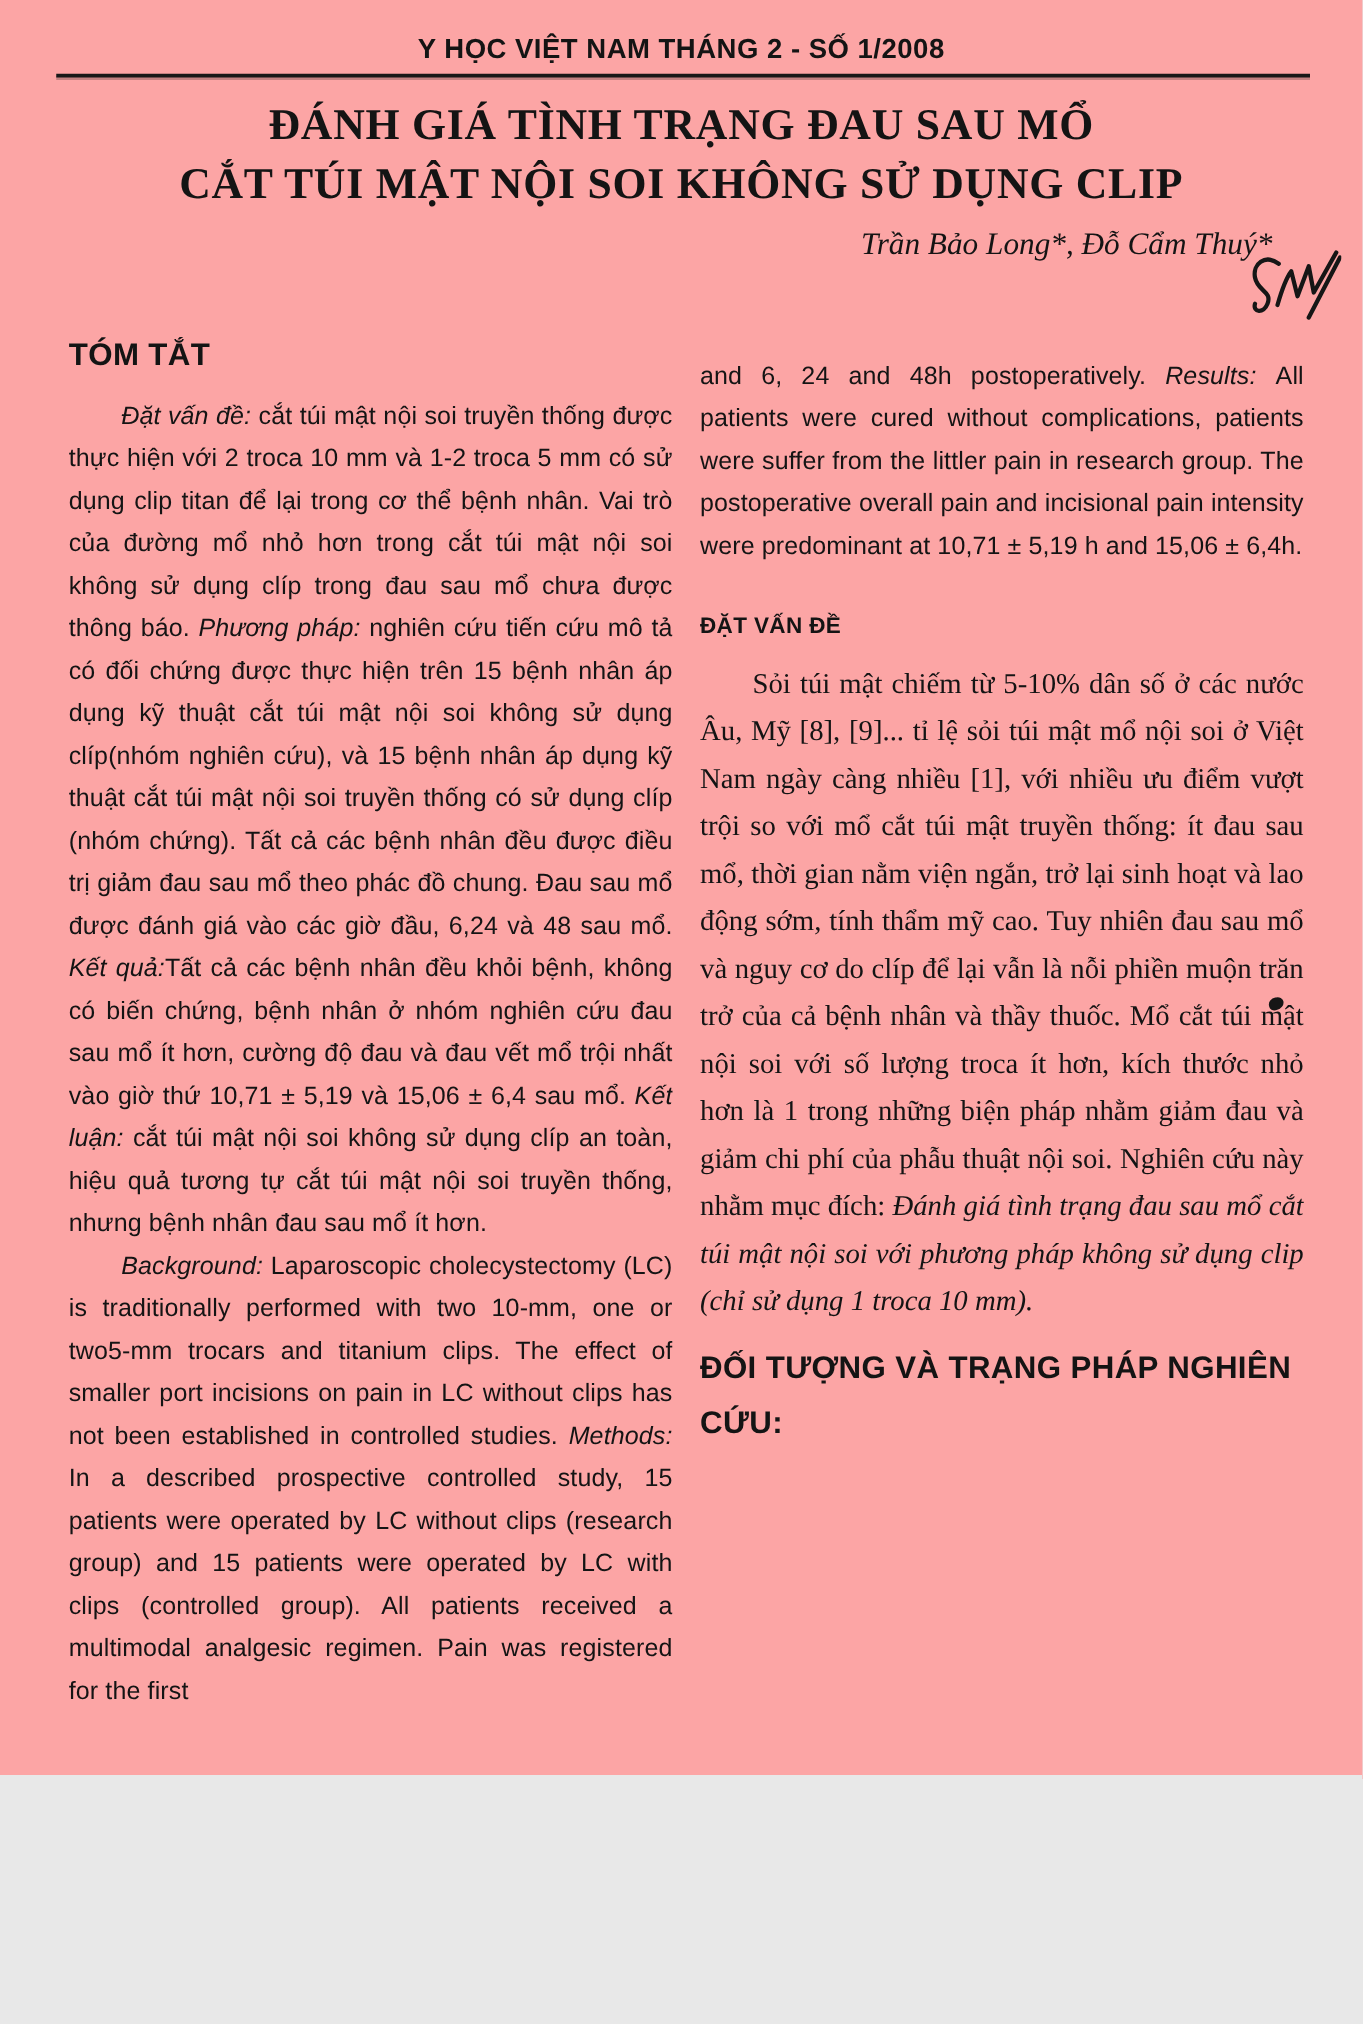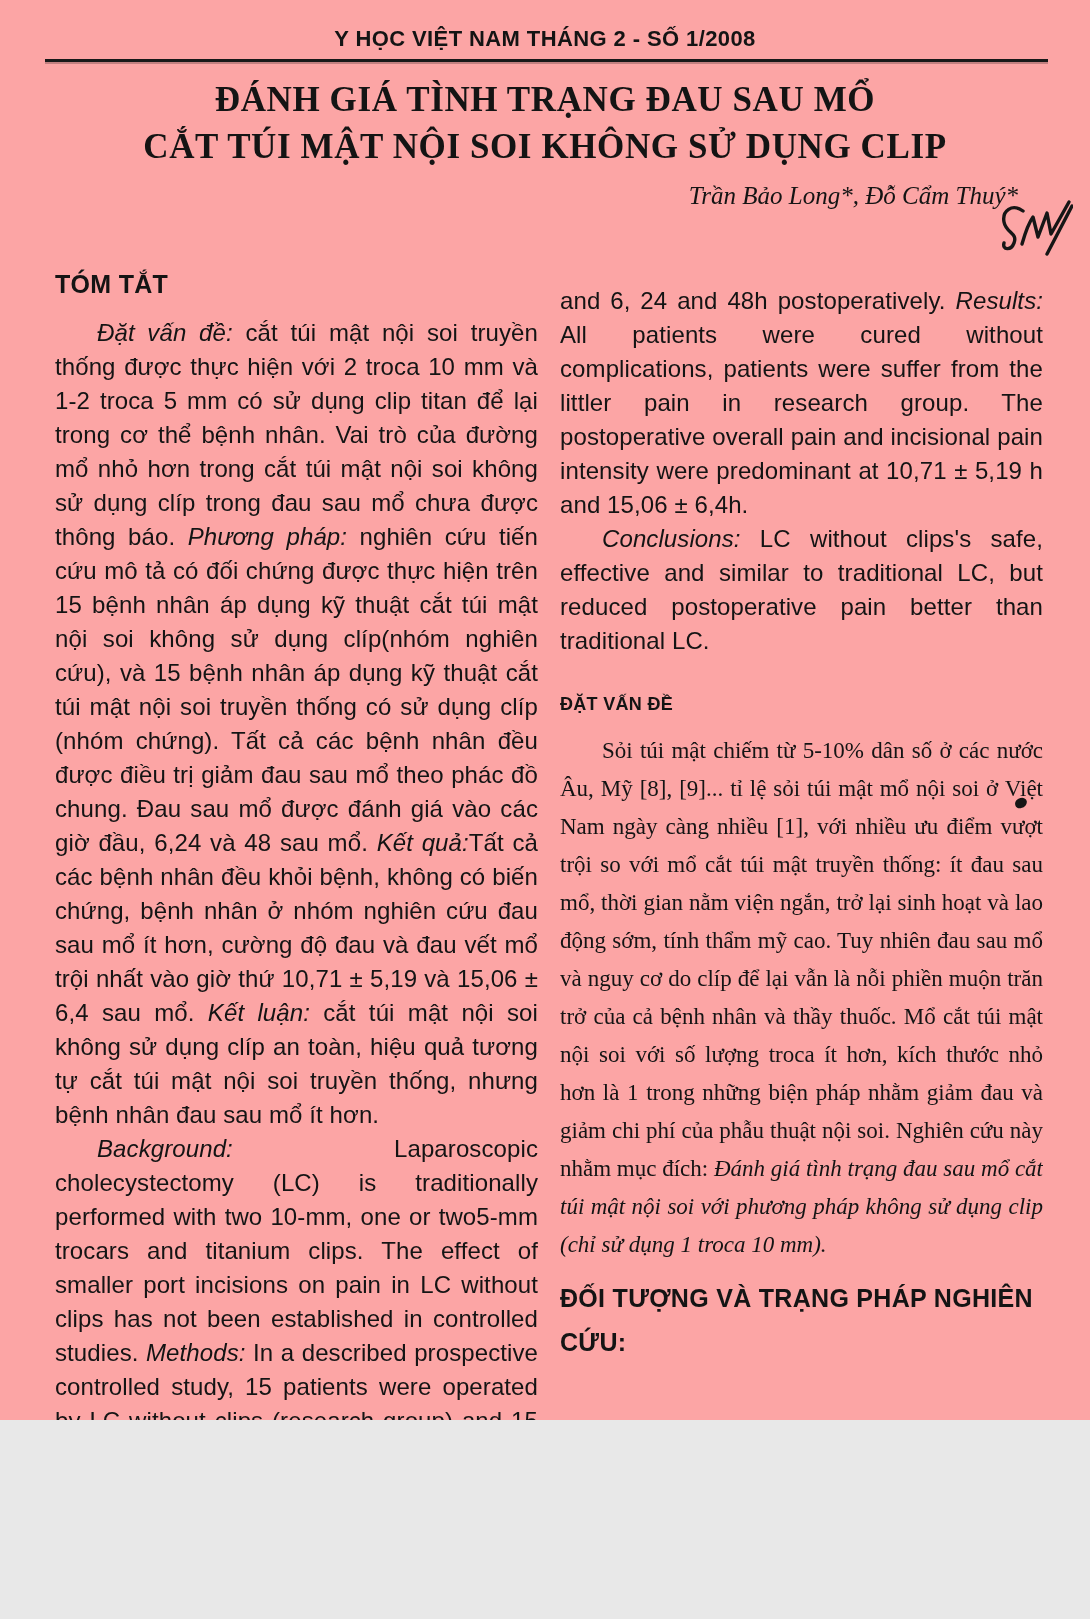--- a/index.html
+++ b/index.html
@@ -38,21 +38,21 @@
   .h-sans {
     font-family:Liberation Sans, sans-serif; font-weight:bold;
     font-size:25px; line-height:32px; margin:0 0 16px 0; text-align:left;
     letter-spacing:0.3px;
   }
   .h-sans.gap-top    { margin-top:42px; margin-bottom:22px; }
   .h-sans.intro-gap  { margin-top:30px; margin-bottom:12px; font-size:18px; }
   .h-sans.methods-gap{ margin-top:12px; margin-bottom:12px; line-height:44px; }
 
   p { margin:0; }
-  .sans-body  { font-size:24px; line-height:34px; letter-spacing:0.1px; }
+  .sans-body  { font-size:20px; line-height:34px; letter-spacing:0.1px; }
   .serif-body { font-family:"Liberation Serif", serif; font-size:23px; line-height:38px; }
   .methods-body { font-family:"Liberation Serif", serif; font-size:23px; line-height:36px; }
   .indent   { text-indent:42px; }
   .noindent { text-indent:0; }
   .it { font-style:italic; }
 
   .footnote-rule {
     position:absolute; top:1430px; left:45px; width:614px; height:4px;
     background:#171717;
   }
@@ -95,21 +95,20 @@
 
   <div class="col col-left">
     <h2 class="h-sans">TÓM TẮT</h2>
     <p class="sans-body indent"><span class="it">Đặt vấn đề: </span><span>cắt túi mật nội soi truyền thống được thực hiện với 2 troca 10 mm và 1-2 troca 5 mm có sử dụng clip titan để lại trong cơ thể bệnh nhân. Vai trò của đường mổ nhỏ hơn trong cắt túi mật nội soi không sử dụng clíp trong đau sau mổ chưa được thông báo. </span><span class="it">Phương pháp: </span><span>nghiên cứu tiến cứu mô tả có đối chứng được thực hiện trên 15 bệnh nhân áp dụng kỹ thuật cắt túi mật nội soi không sử dụng clíp(nhóm nghiên cứu), và 15 bệnh nhân áp dụng kỹ thuật cắt túi mật nội soi truyền thống có sử dụng clíp (nhóm chứng). Tất cả các bệnh nhân đều được điều trị giảm đau sau mổ theo phác đồ chung. Đau sau mổ được đánh giá vào các giờ đầu, 6,24 và 48 sau mổ. </span><span class="it">Kết quả:</span><span>Tất cả các bệnh nhân đều khỏi bệnh, không có biến chứng, bệnh nhân ở nhóm nghiên cứu đau sau mổ ít hơn, cường độ đau và đau vết mổ trội nhất vào giờ thứ 10,71 ± 5,19 và 15,06 ± 6,4 sau mổ. </span><span class="it">Kết luận: </span><span>cắt túi mật nội soi không sử dụng clíp an toàn, hiệu quả tương tự cắt túi mật nội soi truyền thống, nhưng bệnh nhân đau sau mổ ít hơn.</span></p>
 
     <p class="sans-body indent"><span class="it">Background: </span><span>Laparoscopic cholecystectomy (LC) is traditionally performed with two 10-mm, one or two5-mm trocars and titanium clips. The effect of smaller port incisions on pain in LC without clips has not been established in controlled studies. </span><span class="it">Methods: </span><span>In a described prospective controlled study, 15 patients were operated by LC without clips (research group) and 15 patients were operated by LC with clips (controlled group). All patients received a multimodal analgesic regimen. Pain was registered for the first</span></p>
   </div>
 
   <div class="col col-right">
     <p class="sans-body noindent"><span>and 6, 24 and 48h postoperatively. </span><span class="it">Results: </span><span>All patients were cured without complications, patients were suffer from the littler pain in research group.  The postoperative overall pain and incisional pain intensity were predominant at 10,71 ± 5,19 h and 15,06 ± 6,4h.</span></p>
-    <p class="sans-body indent"><span class="it">Conclusions: </span><span>LC without clips's safe, effective and similar to traditional LC, but reduced postoperative pain better than traditional LC.</span></p>
 
     <h2 class="h-sans intro-gap">ĐẶT VẤN ĐỀ</h2>
     <p class="serif-body indent"><span>Sỏi túi mật chiếm từ 5-10% dân số ở các nước Âu, Mỹ [8], [9]... tỉ lệ sỏi túi mật mổ nội soi ở Việt Nam ngày càng nhiều [1], với nhiều ưu điểm vượt trội so với mổ cắt túi mật truyền thống: ít đau sau mổ, thời gian nằm viện ngắn, trở lại sinh hoạt và lao động sớm, tính thẩm mỹ cao. Tuy nhiên đau sau mổ và nguy cơ do clíp để lại vẫn là nỗi phiền muộn trăn trở của cả bệnh nhân và thầy thuốc. Mổ cắt túi mật nội soi với số lượng troca ít hơn, kích thước nhỏ hơn là 1 trong những biện pháp nhằm giảm đau và giảm chi phí của phẫu thuật nội soi. Nghiên cứu này nhằm mục đích: </span><span class="it">Đánh giá tình trạng đau sau mổ cắt túi mật nội soi với phương pháp không sử dụng clip (chỉ sử dụng 1 troca 10 mm).</span></p>
 
     <h2 class="h-sans methods-gap">ĐỐI TƯỢNG VÀ TRẠNG PHÁP NGHIÊN CỨU:</h2>
   </div>
 
   <div class="ink-blot"></div>
 
   <div class="footnote-rule"></div>

